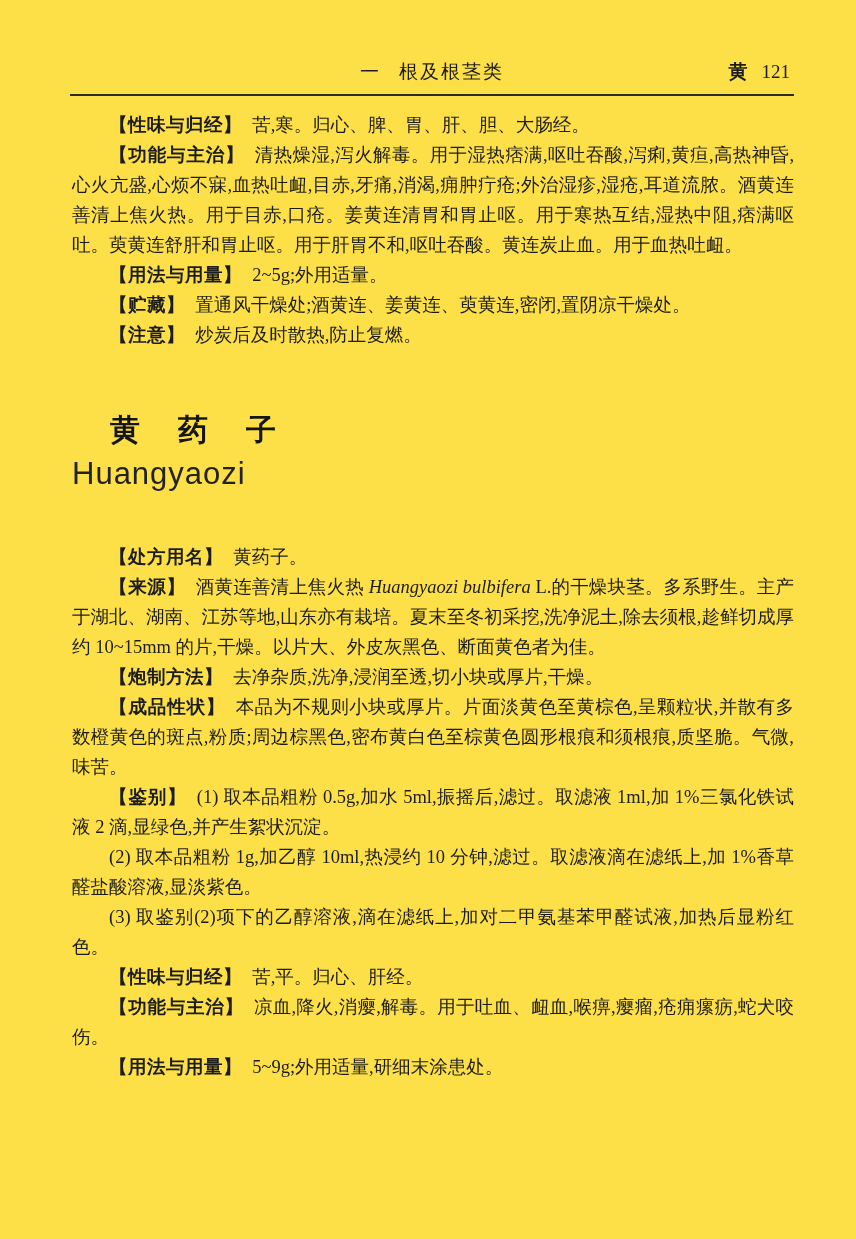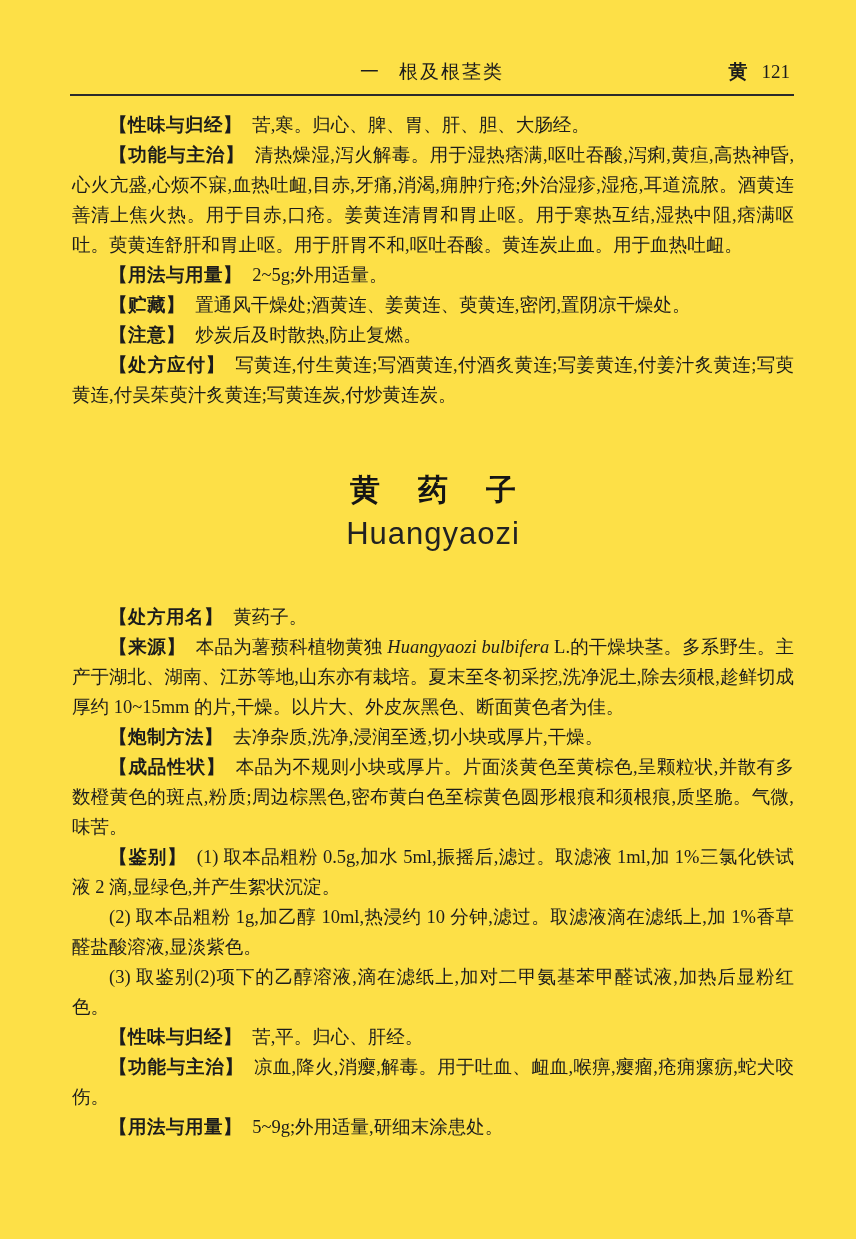--- a/index.html
+++ b/index.html
@@ -61,21 +61,20 @@
     font-family:"Liberation Sans","DejaVu Sans",sans-serif;
     font-weight:bold;
     margin-right:0.55em;
     letter-spacing:0.5px;
   }
   .latin{font-style:italic;}
   
   .entry-heading{
     margin-top:58px;
     margin-bottom:50px;
-    text-align:center;
   }
   .entry-title{
     margin:0;
     font-family:"Liberation Sans","DejaVu Sans",sans-serif;
     font-weight:bold;
     font-size:30px;
     line-height:44px;
     letter-spacing:38px;
     padding-left:38px;
     color:#151515;
@@ -115,36 +114,33 @@
       </p>
       <p class="para">
         <span class="sec-label">【用法与用量】</span><span>2~5g;外用适量。</span>
       </p>
       <p class="para">
         <span class="sec-label">【贮藏】</span><span>置通风干燥处;酒黄连、姜黄连、萸黄连,密闭,置阴凉干燥处。</span>
       </p>
       <p class="para">
         <span class="sec-label">【注意】</span><span>炒炭后及时散热,防止复燃。</span>
       </p>
-      <p class="para">
-        <span class="sec-label">【处方应付】</span><span>写黄连,付生黄连;写酒黄连,付酒炙黄连;写姜黄连,付姜汁炙黄连;写萸黄连,付吴茱萸汁炙黄连;写黄连炭,付炒黄连炭。</span>
-      </p>
     </section>
 
     <div class="entry-heading">
       <h1 class="entry-title">黄药子</h1>
       <div class="entry-pinyin">Huangyaozi</div>
     </div>
 
     <section>
       <p class="para">
         <span class="sec-label">【处方用名】</span><span>黄药子。</span>
       </p>
       <p class="para">
-        <span class="sec-label">【来源】</span><span>本品为薯蓣科植物黄独 </span><span class="latin">Huangyaozi bulbifera</span><span> L.的干燥块茎。多系野生。主产于湖北、湖南、江苏等地,山东亦有栽培。夏末至冬初采挖,洗净泥土,除去须根,趁鲜切成厚约 10~15mm 的片,干燥。以片大、外皮灰黑色、断面黄色者为佳。</span>
+        <span class="sec-label">【来源】</span><span>酒黄连善清上焦火热 </span><span class="latin">Huangyaozi bulbifera</span><span> L.的干燥块茎。多系野生。主产于湖北、湖南、江苏等地,山东亦有栽培。夏末至冬初采挖,洗净泥土,除去须根,趁鲜切成厚约 10~15mm 的片,干燥。以片大、外皮灰黑色、断面黄色者为佳。</span>
       </p>
       <p class="para">
         <span class="sec-label">【炮制方法】</span><span>去净杂质,洗净,浸润至透,切小块或厚片,干燥。</span>
       </p>
       <p class="para">
         <span class="sec-label">【成品性状】</span><span>本品为不规则小块或厚片。片面淡黄色至黄棕色,呈颗粒状,并散有多数橙黄色的斑点,粉质;周边棕黑色,密布黄白色至棕黄色圆形根痕和须根痕,质坚脆。气微,味苦。</span>
       </p>
       <p class="para">
         <span class="sec-label">【鉴别】</span><span>(1) 取本品粗粉 0.5g,加水 5ml,振摇后,滤过。取滤液 1ml,加 1%三氯化铁试液 2 滴,显绿色,并产生絮状沉淀。</span>
       </p>

